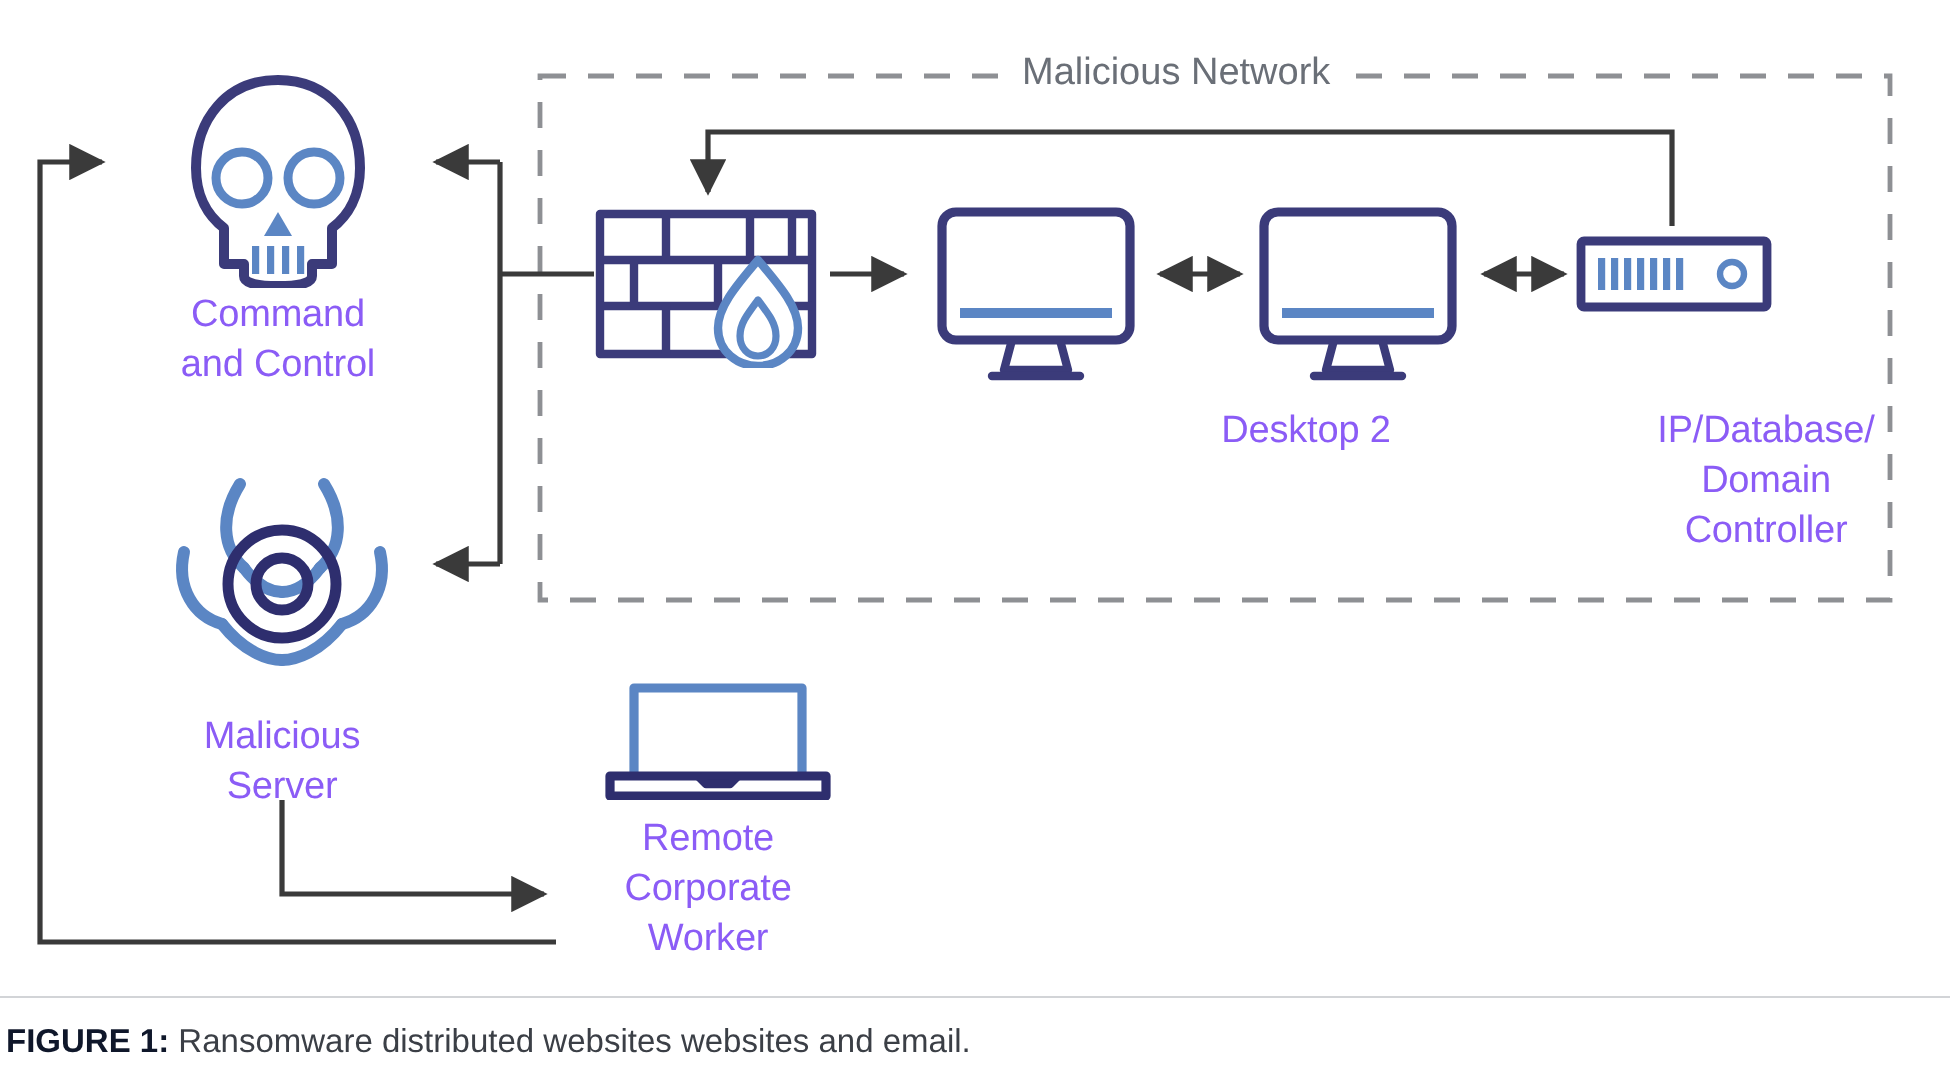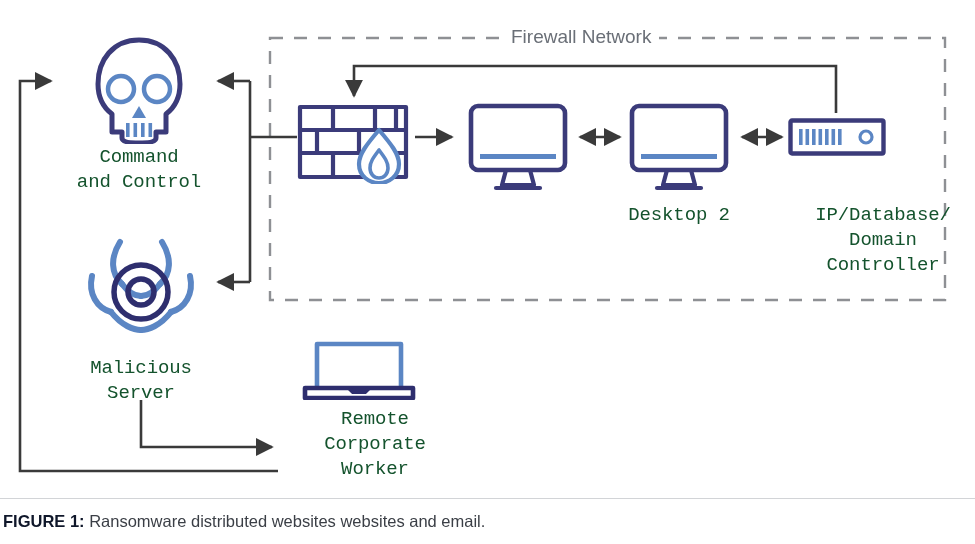--- a/index.html
+++ b/index.html
@@ -23,24 +23,24 @@
   svg.layer {
     position: absolute;
     left: 0; top: 0;
     width: 975px;
     height: 544px;
     overflow: visible;
   }
   .node-label {
     position: absolute;
     text-align: center;
-    color: #14532d;
+    color: #8b5cf6;
     font-size: 19px;
     line-height: 25px;
-    font-family: Liberation Mono, monospace;
+    font-family: Liberation Sans, sans-serif;
     white-space: pre-line;
     letter-spacing: -0.1px;
   }
   .zone-label {
     position: absolute;
     color: #6a6f77;
     font-size: 19px;
     font-family: "Liberation Sans", sans-serif;
     background: #ffffff;
     padding: 0 8px;
@@ -187,21 +187,21 @@
 
   <div class="icon-box" style="left:629px; top:103px; width:100px; height:90px;">
     <svg viewBox="0 0 100 90" width="100" height="90">
       <rect x="3" y="3" width="94" height="64" rx="7" ry="7" fill="none" stroke="#3b3b7a" stroke-width="4.6"></rect>
       <rect x="12" y="51" width="76" height="5" fill="#5b86c4"></rect>
       <path d="M 38 67 L 34 82 L 66 82 L 62 67" fill="none" stroke="#3b3b7a" stroke-width="4.2" stroke-linejoin="round"></path>
       <line x1="28" y1="85" x2="72" y2="85" stroke="#3b3b7a" stroke-width="4.2" stroke-linecap="round"></line>
     </svg>
   </div>
 
-  <div class="node-label" style="left:614px; top:203px; width:130px;">Desktop 2</div>
+  <div class="node-label" style="left:588px; top:203px; width:130px;">Desktop 2</div>
 
   <div class="icon-box" style="left:788px; top:118px; width:98px; height:38px;">
     <svg viewBox="0 0 98 38" width="98" height="38">
       <rect x="2.5" y="2.5" width="93" height="33" rx="1.5" ry="1.5" fill="#ffffff" stroke="#3b3b7a" stroke-width="4.4"></rect>
       <g fill="#5b86c4">
         <rect x="11" y="11" width="3.6" height="16"></rect>
         <rect x="17.5" y="11" width="3.6" height="16"></rect>
         <rect x="24" y="11" width="3.6" height="16"></rect>
         <rect x="30.5" y="11" width="3.6" height="16"></rect>
         <rect x="37" y="11" width="3.6" height="16"></rect>
@@ -217,24 +217,24 @@
 Controller</div>
 
   <div class="icon-box" style="left:300px; top:338px; width:118px; height:62px;">
     <svg viewBox="0 0 118 62" width="118" height="62">
       <path d="M 17 50 L 17 6 L 101 6 L 101 50" fill="none" stroke="#5b86c4" stroke-width="4.6" stroke-linejoin="round"></path>
       <path d="M 5 50 L 113 50 L 113 60 L 5 60 Z" fill="#ffffff" stroke="#2e2e6e" stroke-width="4.6" stroke-linejoin="round"></path>
       <path d="M 49 50 L 53 54 L 65 54 L 69 50" fill="none" stroke="#2e2e6e" stroke-width="4.2" stroke-linejoin="round"></path>
     </svg>
   </div>
 
-  <div class="node-label" style="left:305px; top:407px; width:140px;text-align:center;">Remote
+  <div class="node-label" style="left:284px; top:407px; width:140px;text-align:center;">Remote
 Corporate
 Worker</div>
 
-  <div class="zone-label" style="left:503px; top:26px;">Firewall Network</div>
+  <div class="zone-label" style="left:503px; top:26px;">Malicious Network</div>
 
   <div class="rule" style="top:498px;"></div>
   <div class="caption">
     <b>FIGURE 1:</b><span> Ransomware distributed websites websites and email.</span>
   </div>
 
 </div>
 
 </body></html>

